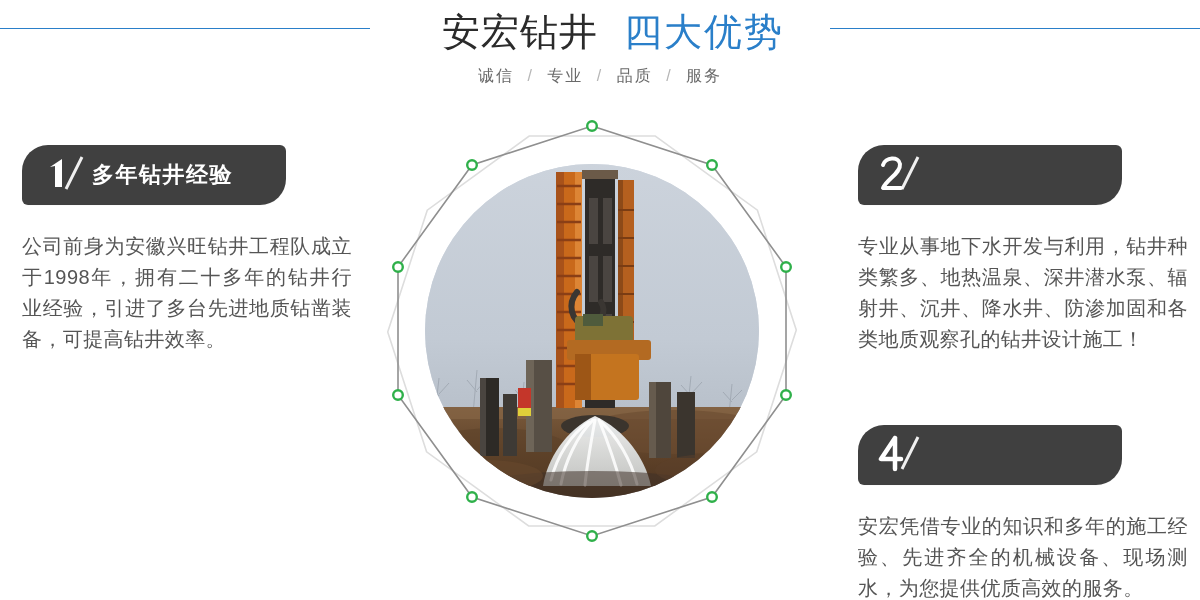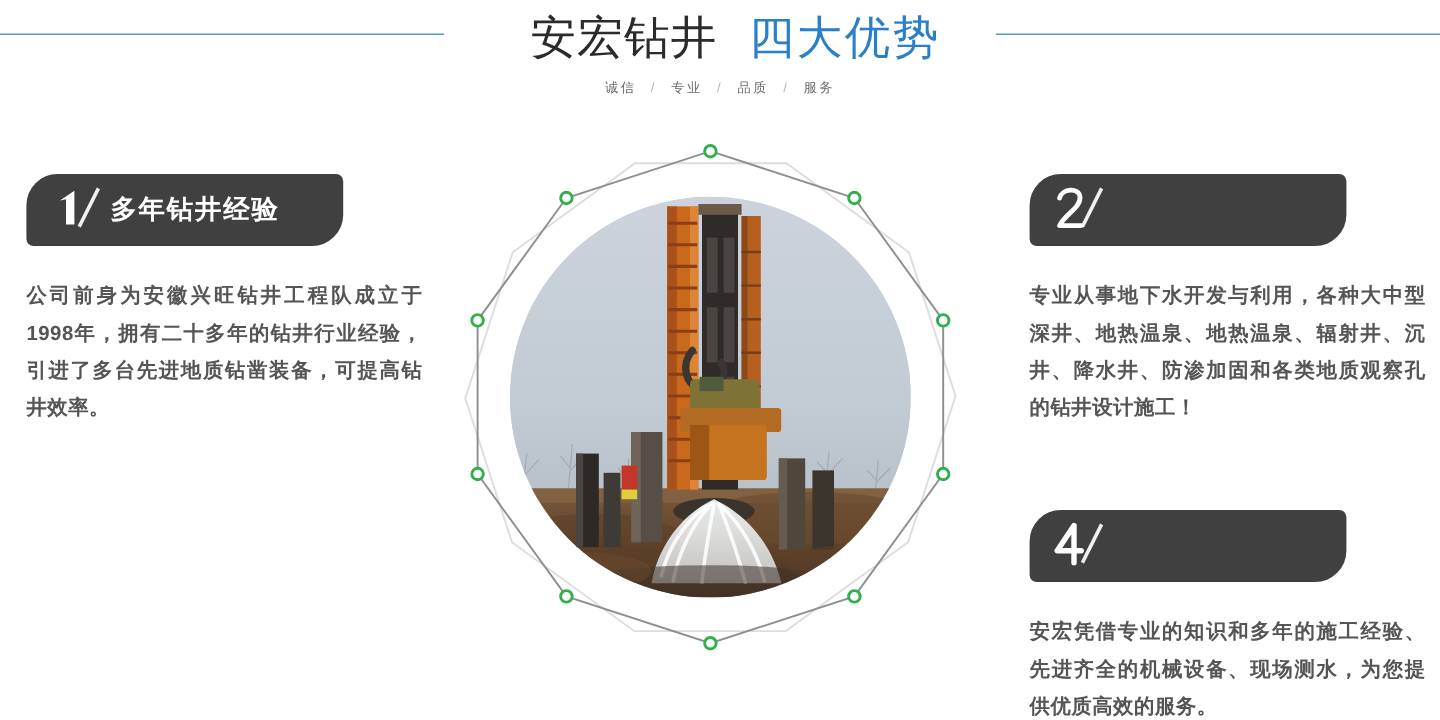--- a/index.html
+++ b/index.html
@@ -24,21 +24,21 @@
   .title-main{
     font-size:38px; line-height:48px; color:#2b2b2b; font-weight:400;
     letter-spacing:1px;
   }
   .title-accent{
     font-size:38px; line-height:48px; color:#2a7fc9; font-weight:400;
     letter-spacing:2px;
   }
   .subtitle{
     position:absolute; left:0; top:66px; width:1200px;
-    text-align:center; font-size:11px; color:#6a6a6a; letter-spacing:2px;
+    text-align:center; font-size:16px; color:#6a6a6a; letter-spacing:2px;
   }
   .subtitle .sep{ color:#b6b6b6; padding:0 7px; }
 
   
   .col{ position:absolute; top:145px; width:360px; }
   .col-left{ left:22px; }
   .col-right{ left:858px; }
 
   .feature{ position:relative; margin-bottom:6px; }
   .feature.second{ margin-top:70px; }
@@ -56,22 +56,22 @@
     margin-right:4px;
   }
   .badge-num svg{ display:block; width:46px; height:44px; }
   .badge-title{
     color:#ffffff; font-size:22px; font-weight:700; letter-spacing:1.5px;
     line-height:1; white-space:nowrap;
   }
 
   .body-text{
     margin-top:26px; width:330px;
-    font-size:17px; line-height:31px; color:#555555;
-    letter-spacing:.4px; text-align:justify;font-weight:bold;
+    font-size:20px; line-height:31px; color:#555555;
+    letter-spacing:.4px; text-align:justify;
   }
 
   
   .center{ position:absolute; left:362px; top:101px; width:460px; height:460px; }
   .center svg{ position:absolute; left:0; top:0; width:460px; height:460px; }
 
   .photo{
     position:absolute; left:63px; top:63px; width:334px; height:334px;
     border-radius:50%; overflow:hidden; background:#cfd6e0;
   }
@@ -124,21 +124,21 @@
 
     <div class="feature">
       <div class="badge">
         <span class="badge-num">
           <svg viewBox="0 0 46 44" aria-hidden="true">
             <path d="M5 12 C7 4, 21 3, 22 11 C23 20, 9 26, 5 35 L23 35" stroke="#ffffff" stroke-width="4" fill="none" stroke-linecap="round" stroke-linejoin="round"></path>
             <path d="M24 36 L40 4" stroke="#ffffff" stroke-width="3" fill="none" opacity=".92"></path>
           </svg>
         </span>
       </div>
-      <p class="body-text">专业从事地下水开发与利用，各种大中型深井、地热温泉、地热温泉、辐射井、沉井、降水井、防渗加固和各类地质观察孔的钻井设计施工！</p>
+      <p class="body-text">专业从事地下水开发与利用，钻井种类繁多、地热温泉、深井潜水泵、辐射井、沉井、降水井、防渗加固和各类地质观察孔的钻井设计施工！</p>
     </div>
 
     <div class="feature second">
       <div class="badge">
         <span class="badge-num">
           <svg viewBox="0 0 46 44" aria-hidden="true">
             <path d="M17 5 L3 26 L23 26 M17 5 L17 36" stroke="#ffffff" stroke-width="4.5" fill="none" stroke-linecap="round" stroke-linejoin="round"></path>
             <path d="M24 36 L40 4" stroke="#ffffff" stroke-width="3" fill="none" opacity=".92"></path>
           </svg>
         </span>

